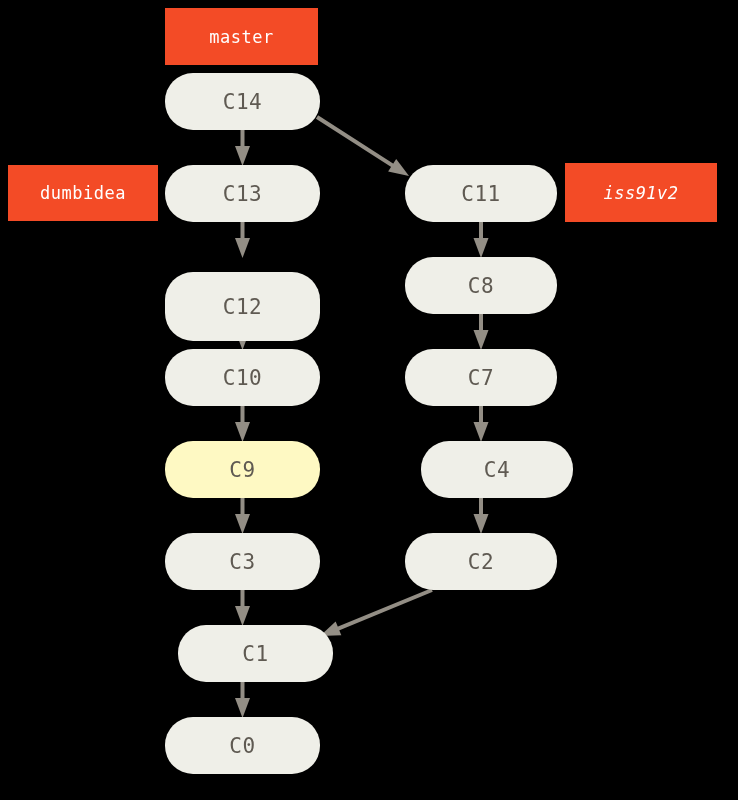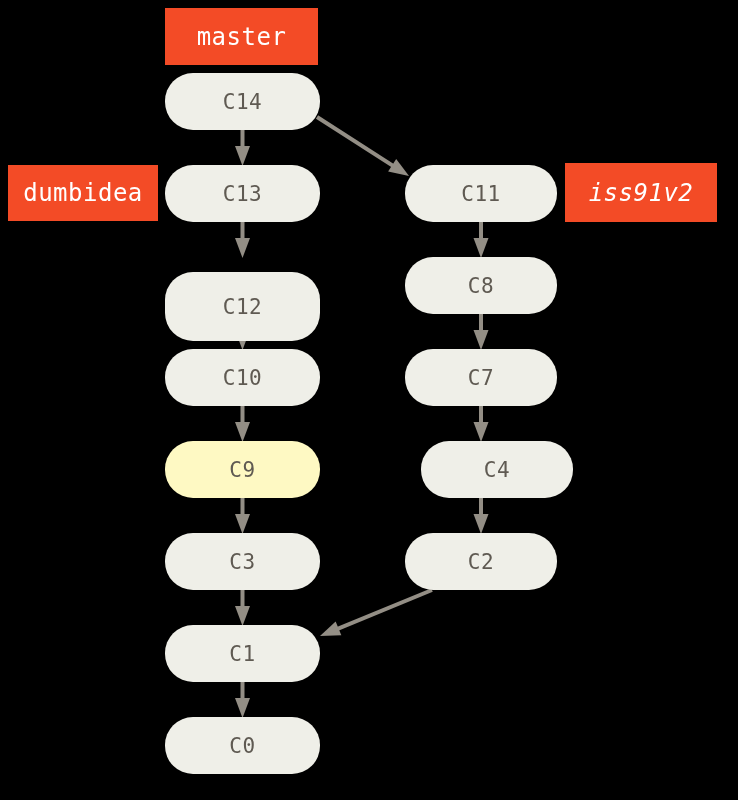--- a/index.html
+++ b/index.html
@@ -52,21 +52,21 @@
   
   .branch-label {
     position: absolute;
     z-index: 3;
     background: #F34B26;
     color: #FFFFFF;
     display: flex;
     align-items: center;
     justify-content: center;
     font-family: "DejaVu Sans Mono", monospace;
-    font-size: 24px;
+    font-size: 17px;
     letter-spacing: 0.5px;
     box-sizing: border-box;
   }
 
   
   #watermark {
     position: absolute;
     z-index: 4;
     right: 20px;
     bottom: 10px;
@@ -148,21 +148,21 @@
       </div>
       <div class="commit-node" style="left: 165px; top: 349px; width: 155px; height: 57px; background: rgb(239, 239, 232); color: rgb(95, 90, 82);">
         <span>C10</span>
       </div>
       <div class="commit-node" style="left: 165px; top: 441px; width: 155px; height: 57px; background: #fef9c3; color: rgb(95, 90, 82);">
         <span>C9</span>
       </div>
       <div class="commit-node" style="left: 165px; top: 533px; width: 155px; height: 57px; background: rgb(239, 239, 232); color: rgb(95, 90, 82);">
         <span>C3</span>
       </div>
-      <div class="commit-node" style="left: 165px; top: 625px; width: 155px; height: 57px; background: rgb(239, 239, 232); color: rgb(95, 90, 82);">
+      <div class="commit-node" style="left: 178px; top: 625px; width: 155px; height: 57px; background: rgb(239, 239, 232); color: rgb(95, 90, 82);">
         <span>C1</span>
       </div>
       <div class="commit-node" style="left: 165px; top: 717px; width: 155px; height: 57px; background: rgb(239, 239, 232); color: rgb(95, 90, 82);">
         <span>C0</span>
       </div>
       <div class="commit-node" style="left: 405px; top: 165px; width: 152px; height: 57px; background: rgb(239, 239, 232); color: rgb(95, 90, 82);">
         <span>C11</span>
       </div>
       <div class="commit-node" style="left: 405px; top: 257px; width: 152px; height: 57px; background: rgb(239, 239, 232); color: rgb(95, 90, 82);">
         <span>C8</span>

